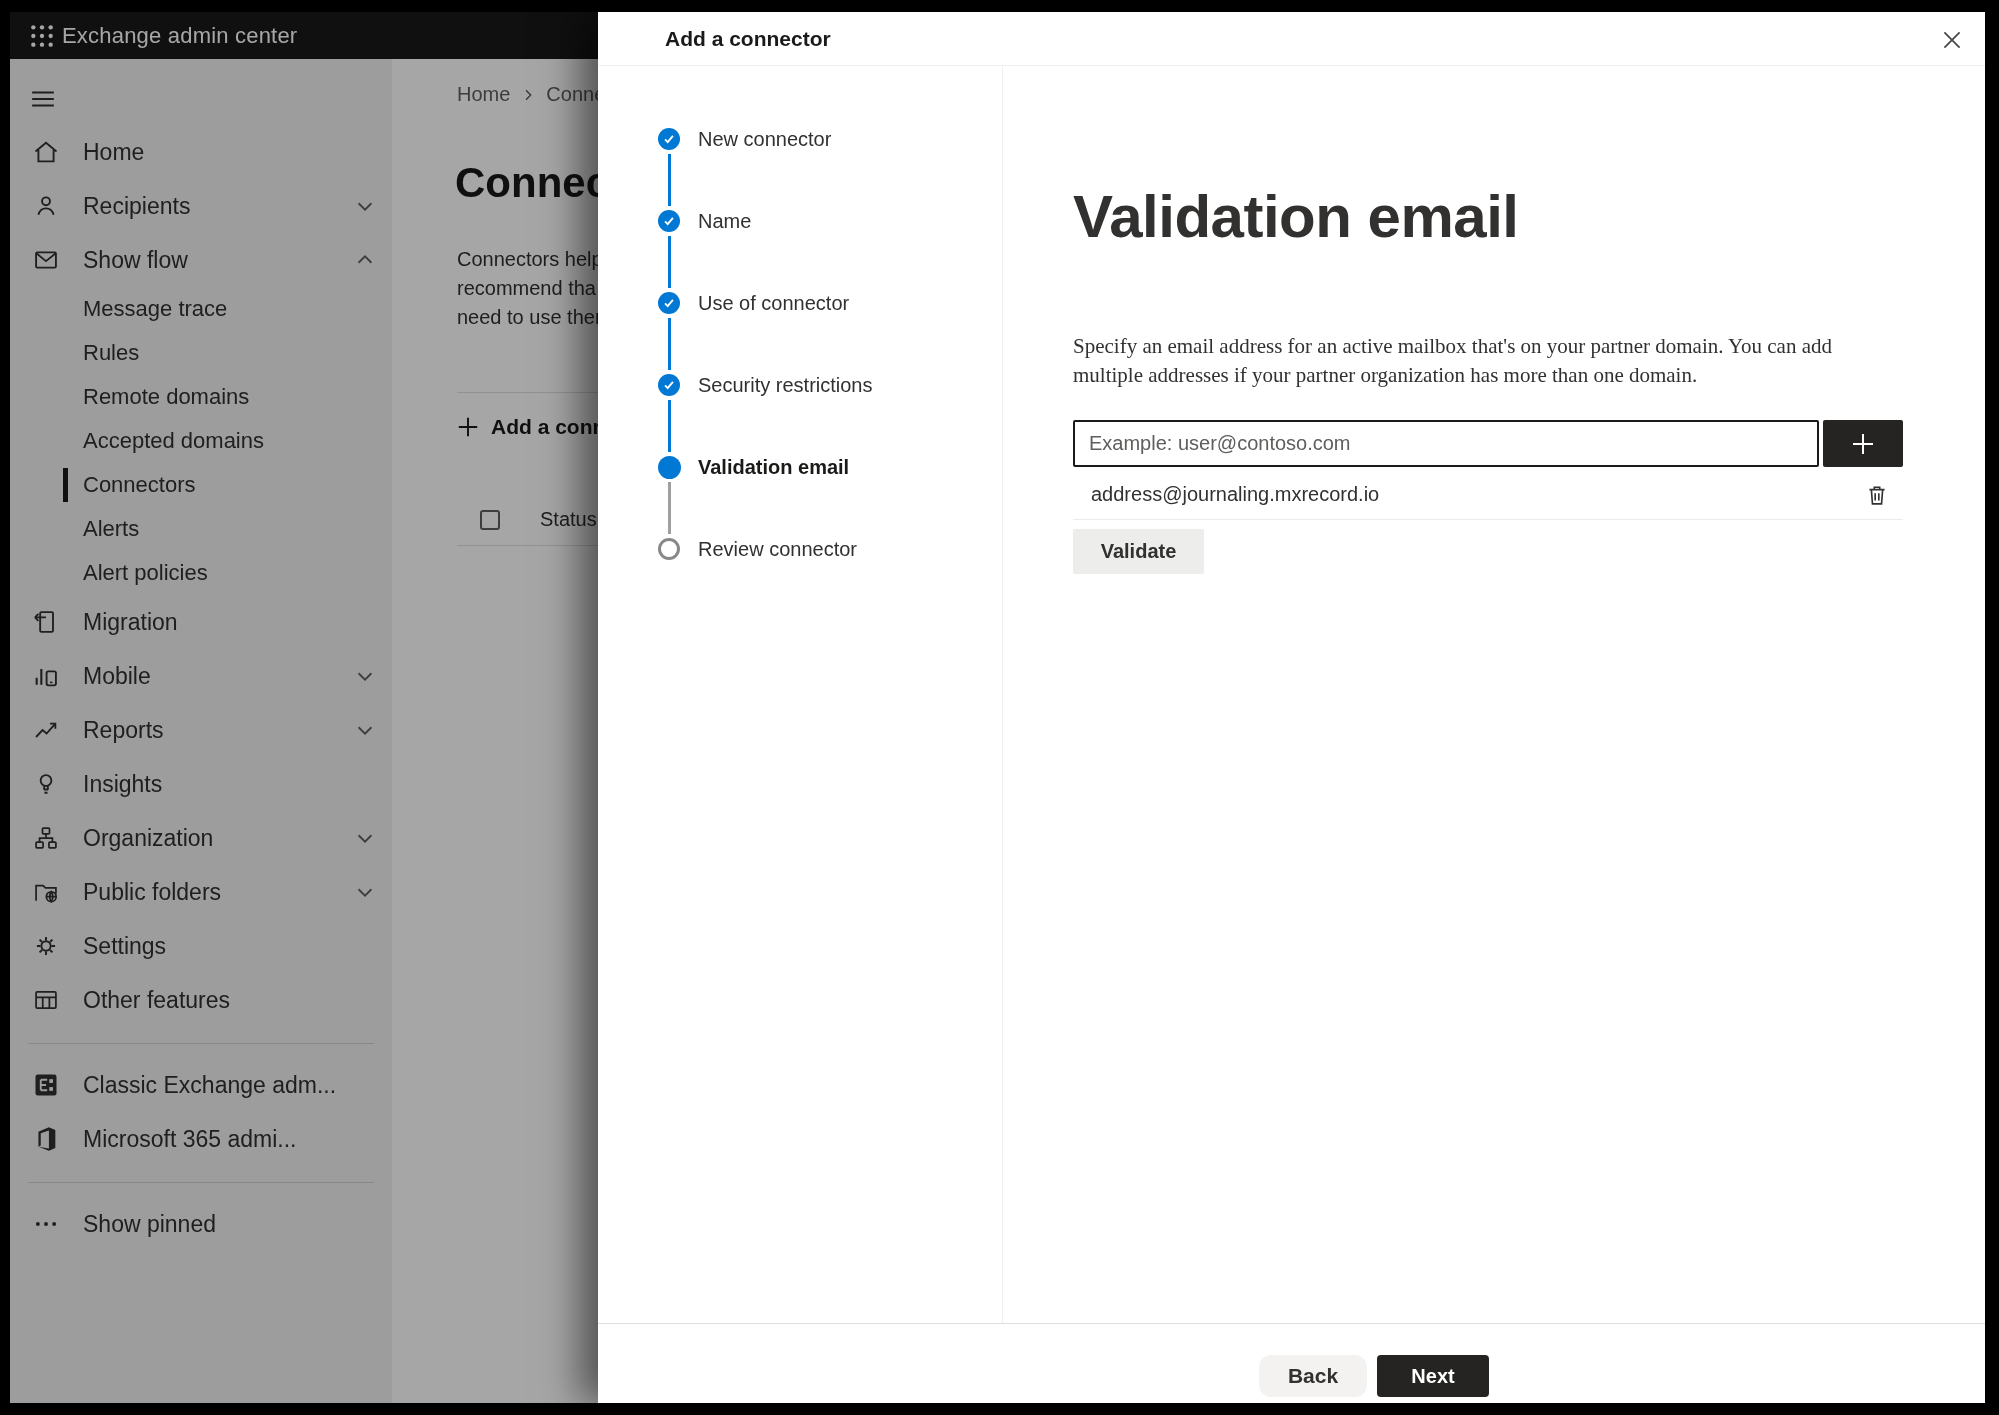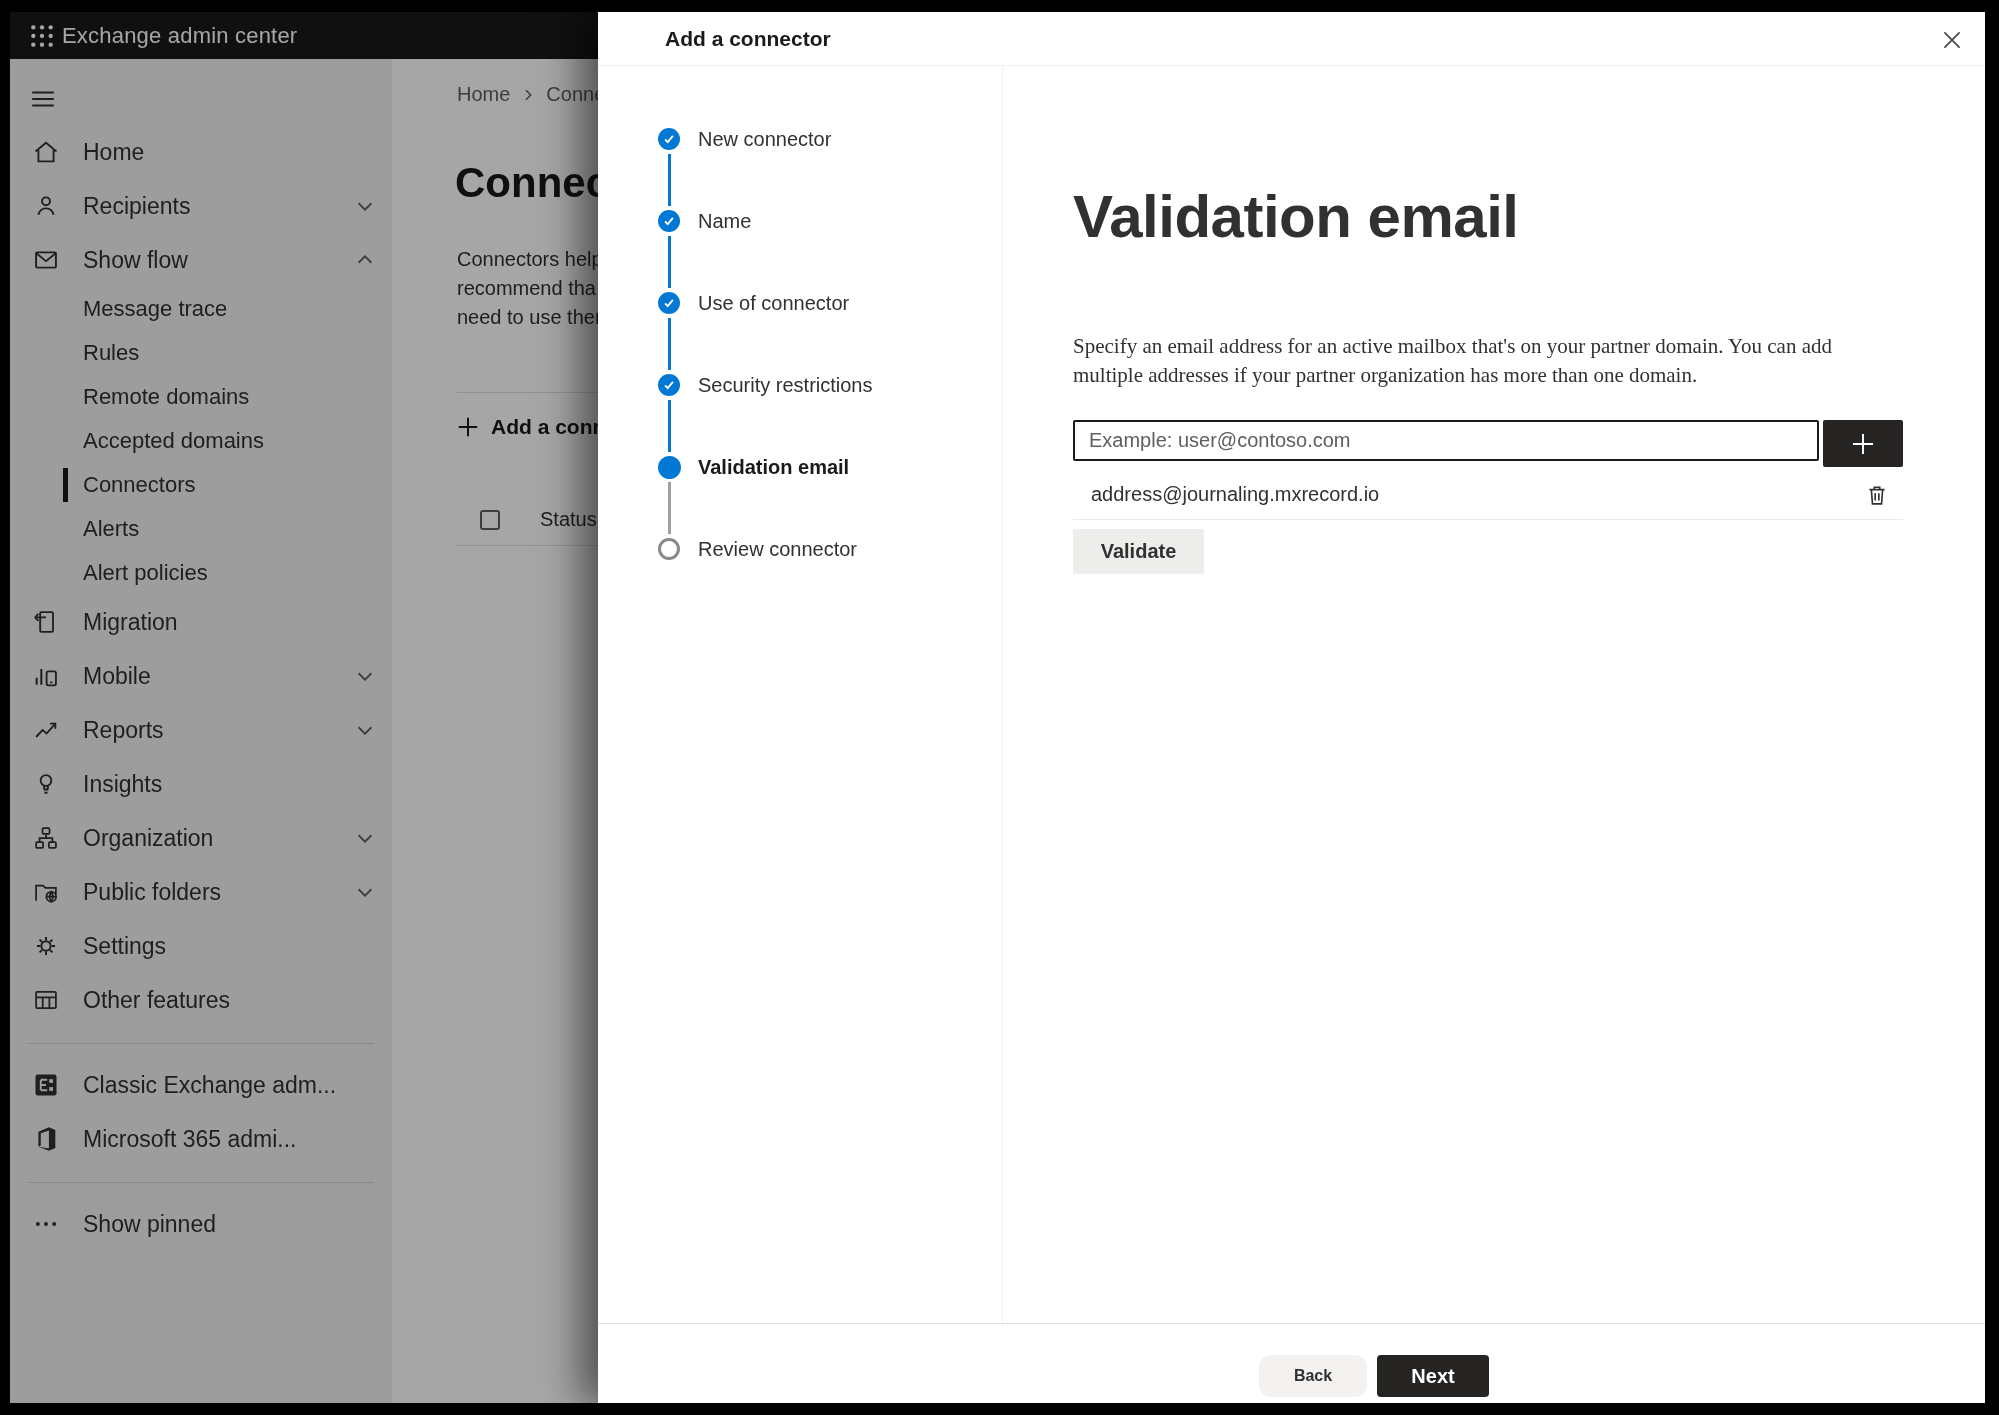--- a/index.html
+++ b/index.html
@@ -56,30 +56,30 @@
   .step-label { position:absolute; left:40px; top:0; line-height:23px; font-size:20px; color:#323130; white-space:nowrap; }
   .step.current .step-label { font-weight:700; color:#1b1a19; }
   .step::after { content:""; position:absolute; left:10px; top:26px; width:3px; height:52px; background:#0078d4; }
   .step.current::after { background:#a19f9d; }
   .step:last-child::after { display:none; }
 
   .panel-content { position:absolute; left:405px; top:0; right:0; bottom:0; }
   .v-heading { position:absolute; left:70px; top:116px; font-size:60px; font-weight:700; color:#323130; letter-spacing:-0.5px; }
   .v-desc { position:absolute; left:70px; top:266px; width:790px; font-size:21px; line-height:29px; color:#323130;font-family:Liberation Serif, serif; }
   .email-row { position:absolute; left:70px; top:354px; width:830px; height:47px; display:flex; }
-  .email-input { flex:1; height:41px; border:2px solid #1b1a19; border-radius:2px; font-size:20px; color:#323130; padding:12px 14px; font-family:"Liberation Sans", sans-serif; outline:none; }
+  .email-input { flex:1; height:47px; border:2px solid #1b1a19; border-radius:2px; font-size:20px; color:#323130; padding:12px 14px; font-family:"Liberation Sans", sans-serif; outline:none; }
   .email-input::placeholder { color:#605e5c; opacity:1; }
   .plus-btn { width:80px; height:47px; margin-left:4px; background:#252423; border:none; border-radius:2px; cursor:pointer; display:flex; align-items:center; justify-content:center; }
   .address-row { position:absolute; left:70px; top:404px; width:830px; height:50px; border-bottom:1px solid #edebe9; display:flex; align-items:center; }
   .address-text { margin-left:18px; font-size:20px; color:#323130; }
   .trash-btn { margin-left:auto; margin-right:8px; width:36px; height:36px; background:none; border:none; cursor:pointer; display:flex; align-items:center; justify-content:center; }
   .validate-btn { position:absolute; left:70px; top:463px; width:131px; height:45px; background:#ededec; color:#323130; border:none; border-radius:2px; font-size:20px; font-weight:600; cursor:pointer; font-family:"Liberation Sans", sans-serif; }
 
   .panel-footer { position:absolute; left:0; right:0; bottom:0; height:80px; border-top:1px solid #e1dfdd; background:#fff; }
-  .back-btn { position:absolute; left:661px; top:31px; width:108px; height:42px; background:#f3f2f1; color:#323130; border:none; border-radius:12px; font-size:16px; font-weight:600; cursor:pointer; font-family:"Liberation Sans", sans-serif; }
+  .back-btn { position:absolute; left:661px; top:31px; width:108px; height:42px; background:#f3f2f1; color:#323130; border:none; border-radius:12px; font-size:21px; font-weight:600; cursor:pointer; font-family:"Liberation Sans", sans-serif; }
   .next-btn { position:absolute; left:779px; top:31px; width:112px; height:42px; background:#252423; color:#ffffff; border:none; border-radius:4px; font-size:20px; font-weight:600; cursor:pointer; font-family:"Liberation Sans", sans-serif; }
 
   svg { display:block; }
 </style>
 </head>
 <body>
 
 <div class="screen">
 
   <header class="topbar">

